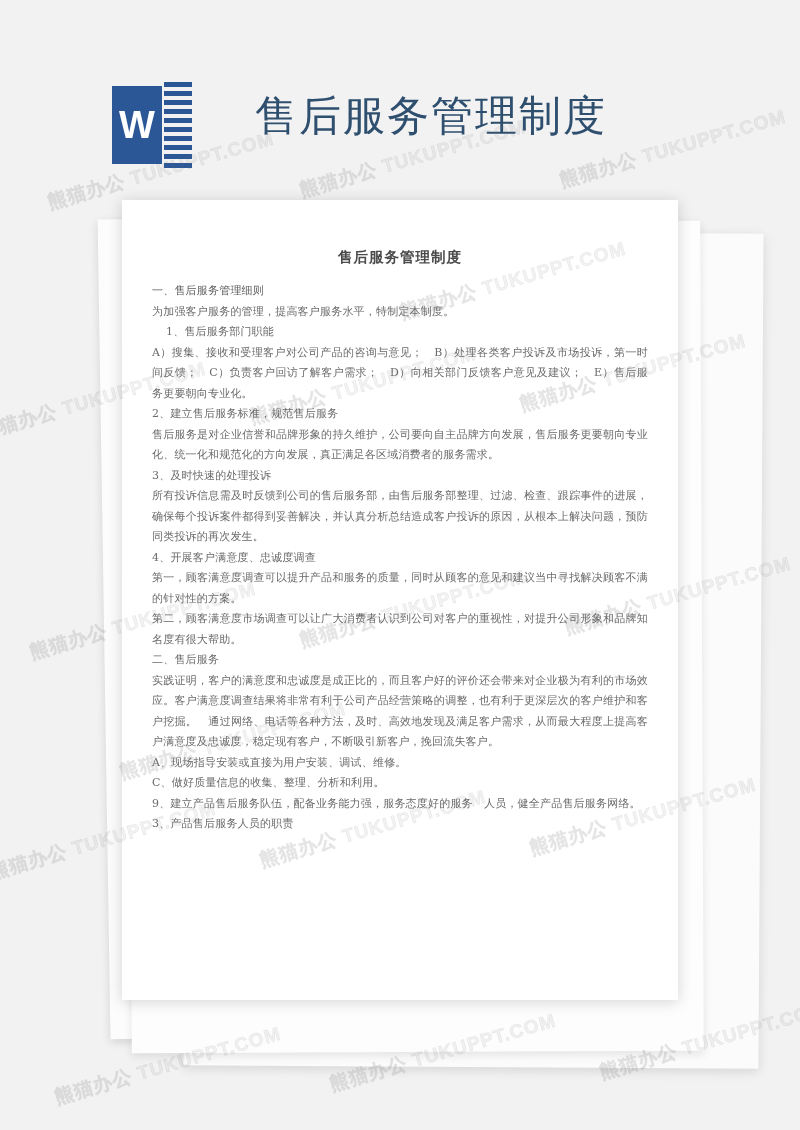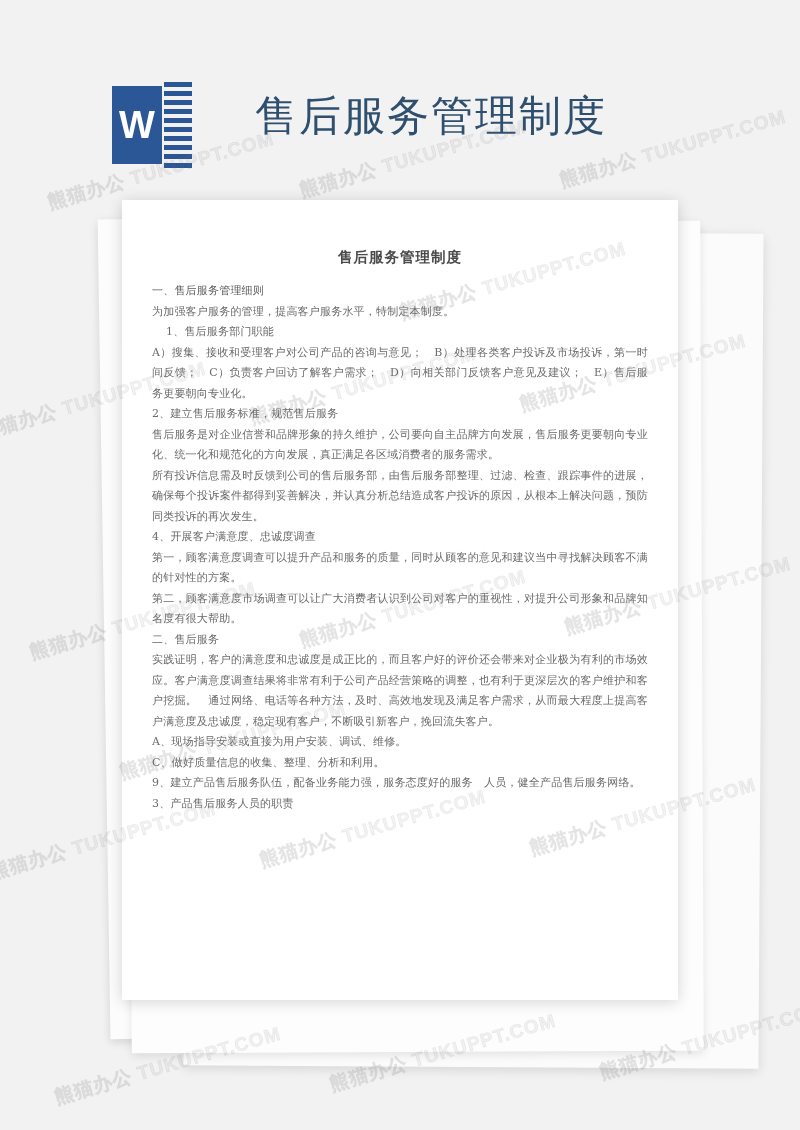--- a/index.html
+++ b/index.html
@@ -192,20 +192,21 @@
   <div class="sheet" id="sheet-front">
     <div id="doc-content">
       <div id="doc-title">售后服务管理制度</div>
       <div id="doc-paragraphs">
           <p class="para heading">一、售后服务管理细则</p>
           <p class="para">为加强客户服务的管理，提高客户服务水平，特制定本制度。</p>
           <p class="para indent">1、售后服务部门职能</p>
           <p class="para">A）搜集、接收和受理客户对公司产品的咨询与意见；　B）处理各类客户投诉及市场投诉，第一时间反馈；　C）负责客户回访了解客户需求；　D）向相关部门反馈客户意见及建议；　E）售后服务更要朝向专业化。</p>
           <p class="para">2、建立售后服务标准，规范售后服务</p>
           <p class="para">售后服务是对企业信誉和品牌形象的持久维护，公司要向自主品牌方向发展，售后服务更要朝向专业化、统一化和规范化的方向发展，真正满足各区域消费者的服务需求。</p>
+          <p class="para">3、及时快速的处理投诉</p>
           <p class="para">所有投诉信息需及时反馈到公司的售后服务部，由售后服务部整理、过滤、检查、跟踪事件的进展，确保每个投诉案件都得到妥善解决，并认真分析总结造成客户投诉的原因，从根本上解决问题，预防同类投诉的再次发生。</p>
           <p class="para">4、开展客户满意度、忠诚度调查</p>
           <p class="para">第一，顾客满意度调查可以提升产品和服务的质量，同时从顾客的意见和建议当中寻找解决顾客不满的针对性的方案。</p>
           <p class="para">第二，顾客满意度市场调查可以让广大消费者认识到公司对客户的重视性，对提升公司形象和品牌知名度有很大帮助。</p>
           <p class="para">二、售后服务</p>
           <p class="para">实践证明，客户的满意度和忠诚度是成正比的，而且客户好的评价还会带来对企业极为有利的市场效应。客户满意度调查结果将非常有利于公司产品经营策略的调整，也有利于更深层次的客户维护和客户挖掘。　通过网络、电话等各种方法，及时、高效地发现及满足客户需求，从而最大程度上提高客户满意度及忠诚度，稳定现有客户，不断吸引新客户，挽回流失客户。</p>
           <p class="para">A、现场指导安装或直接为用户安装、调试、维修。</p>
           <p class="para">C、做好质量信息的收集、整理、分析和利用。</p>
           <p class="para">9、建立产品售后服务队伍，配备业务能力强，服务态度好的服务　人员，健全产品售后服务网络。</p>
           <p class="para">3、产品售后服务人员的职责</p>

